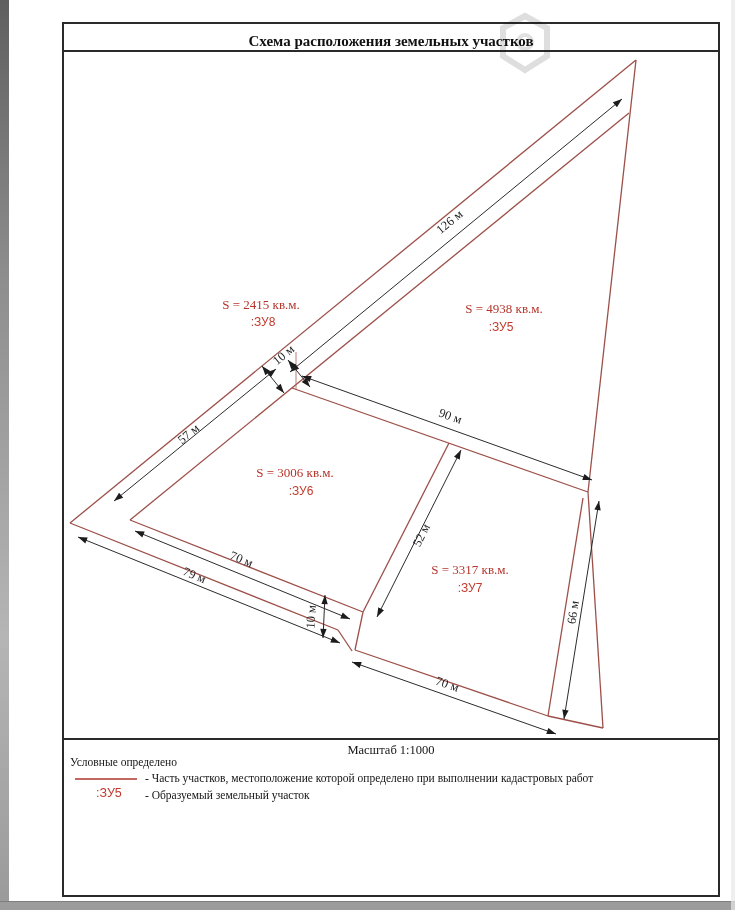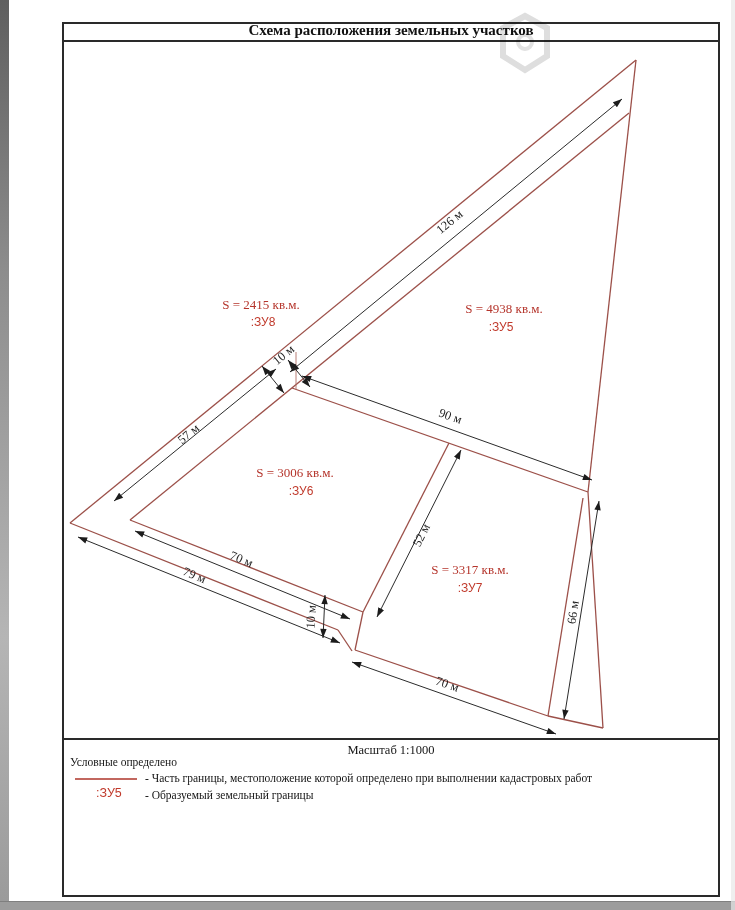--- a/index.html
+++ b/index.html
@@ -10,22 +10,22 @@
   
   .scan-left{position:absolute;left:0;top:0;width:9px;height:910px;
     background:linear-gradient(to bottom,#5f5f5f,#8d8d8d 30%,#b5b5b5 70%,#9a9a9a);}
   .scan-bottom{position:absolute;left:0;top:901px;width:735px;height:9px;background:#9c9c9c;
     border-top:1px solid #7f7f7f;}
   .scan-right{position:absolute;right:0;top:0;width:4px;height:910px;background:#e8e8e8;opacity:.7;}
 
   
   .frame{position:absolute;left:62px;top:22px;width:658px;height:875px;
     border:2px solid #2a2a2a;box-sizing:border-box;}
-  .titlebar{position:absolute;left:62px;top:22px;width:658px;height:20px;box-sizing:border-box;
-    border-bottom:2px solid #2a2a2a;display:flex;align-items:flex-start;justify-content:center;}
+  .titlebar{position:absolute;left:62px;top:22px;width:658px;height:30px;box-sizing:border-box;
+    border-bottom:2px solid #2a2a2a;display:flex;align-items:flex-end;justify-content:center;}
   .titlebar span{font-weight:bold;font-size:15px;color:#111;}
   .legend-sep{position:absolute;left:62px;top:738px;width:658px;height:0;border-top:2px solid #2a2a2a;}
 
   
   .watermark{position:absolute;left:498px;top:12px;display:flex;align-items:flex-start;
     pointer-events:none;mix-blend-mode:multiply;opacity:.85;}
   .wm-text{display:flex;flex-direction:column;margin-left:6px;}
   .wm-brand{font-family:"Liberation Sans",sans-serif;font-weight:bold;font-size:30px;
     letter-spacing:3px;color:#d2d2d2;line-height:34px;}
   .wm-sub{font-family:"Liberation Sans",sans-serif;font-size:8px;letter-spacing:5.5px;
@@ -127,20 +127,20 @@
       <text class="area-label" x="295" y="477">S = 3006 кв.м.</text>
       <text class="id-label" x="301" y="495">:ЗУ6</text>
       <text class="area-label" x="470" y="574">S = 3317 кв.м.</text>
       <text class="id-label" x="470" y="592">:ЗУ7</text>
     </g>
   </svg>
 
   <div class="scale-note">Масштаб 1:1000</div>
   <div class="legend-heading">Условные определено</div>
   <div class="legend-line"></div>
-  <div class="legend-text-1">- Часть границы, местоположение которой определено при выполнении кадастровых работ</div>
+  <div class="legend-text-1">- Часть участков, местоположение которой определено при выполнении кадастровых работ</div>
   <div class="legend-zu">:ЗУ5</div>
-  <div class="legend-text-2">- Образуемый земельный границы</div>
+  <div class="legend-text-2">- Образуемый земельный участок</div>
 
   <div class="scan-left"></div>
   <div class="scan-bottom"></div>
   <div class="scan-right"></div>
 </div>
 
 </body></html>

